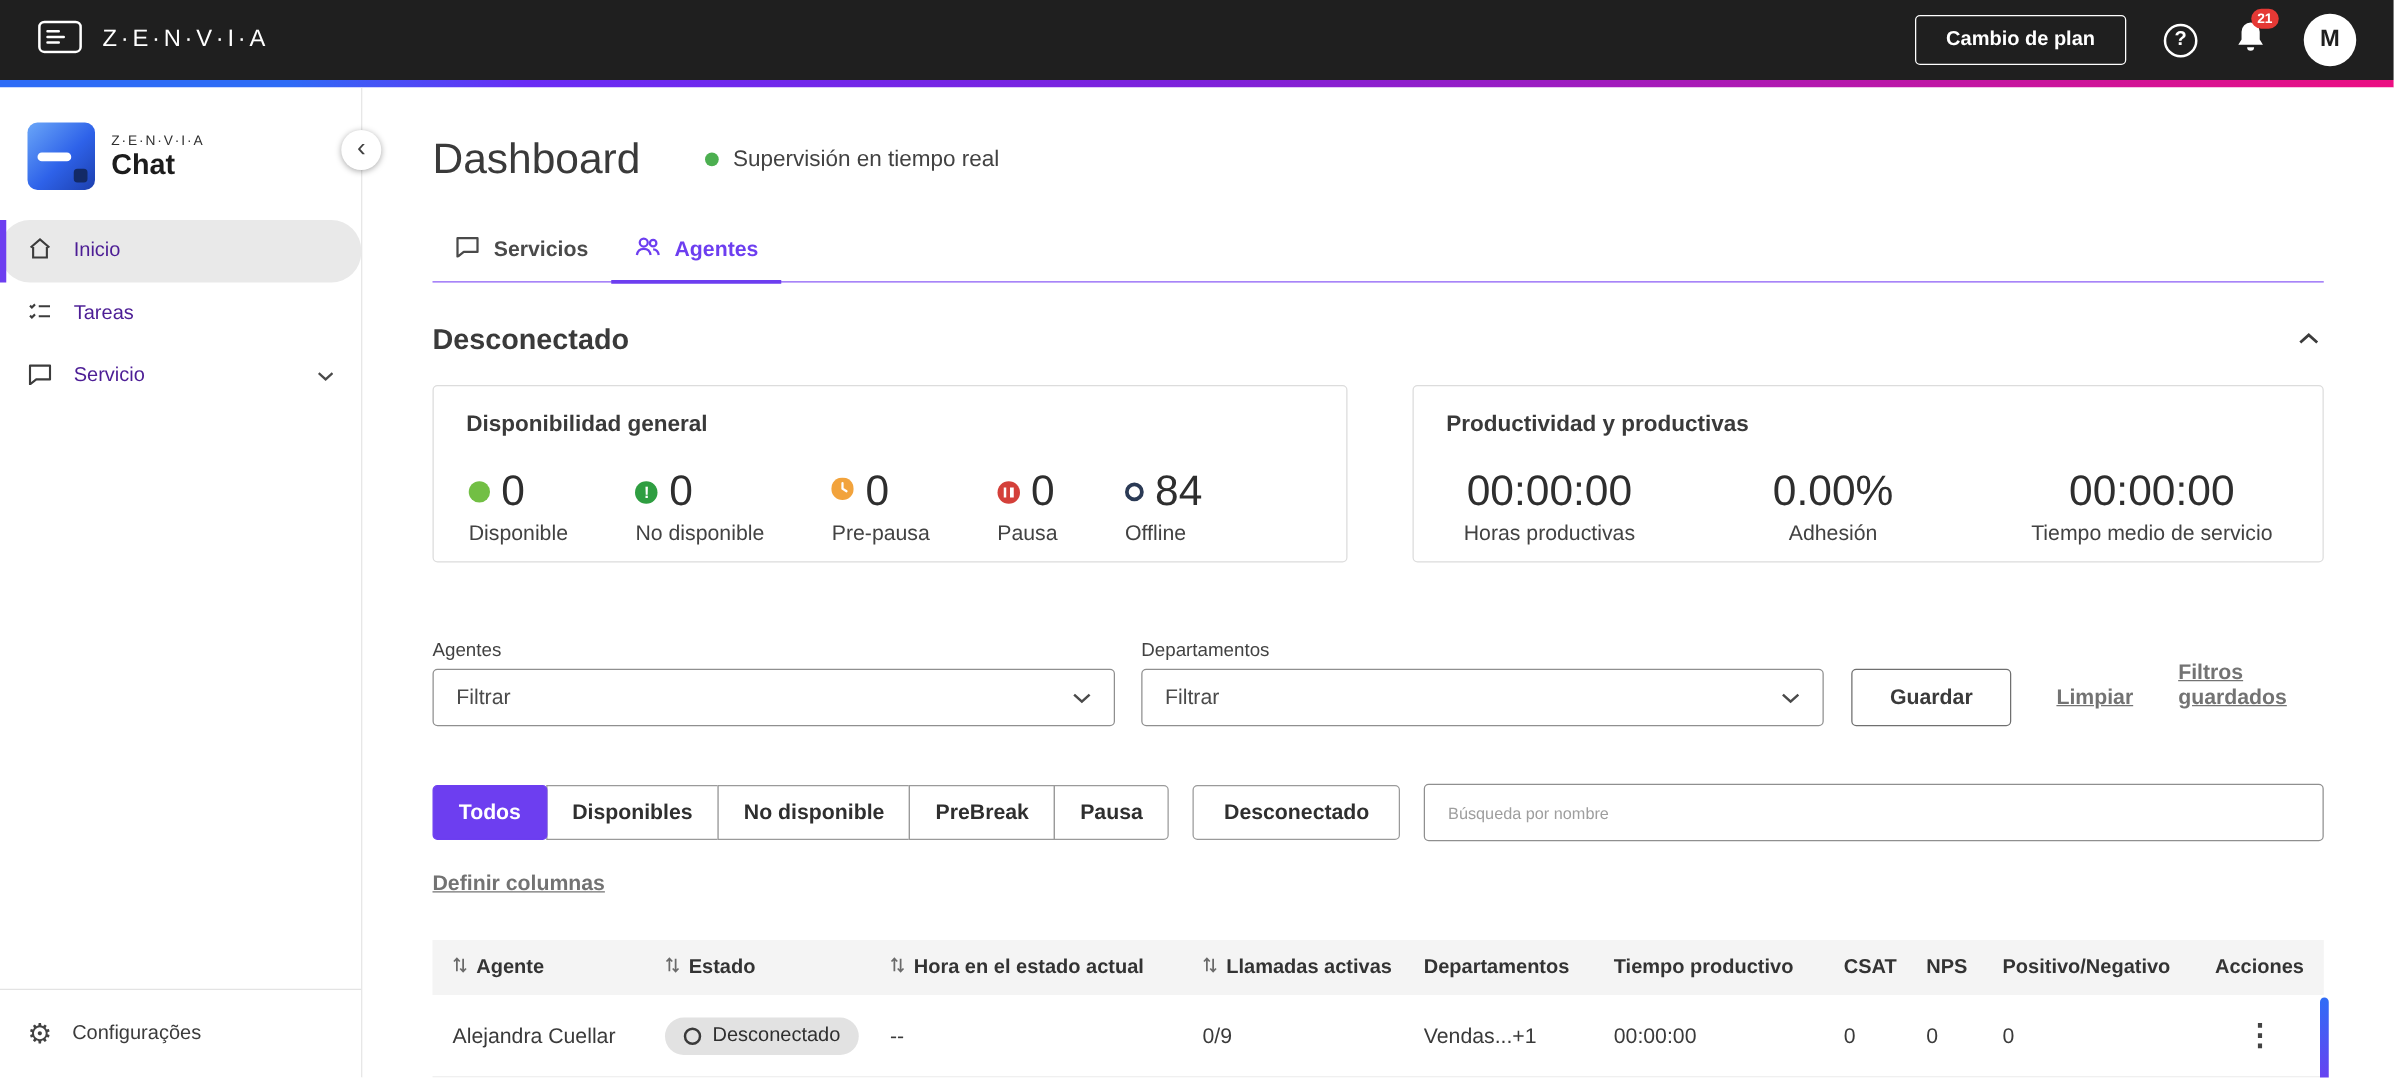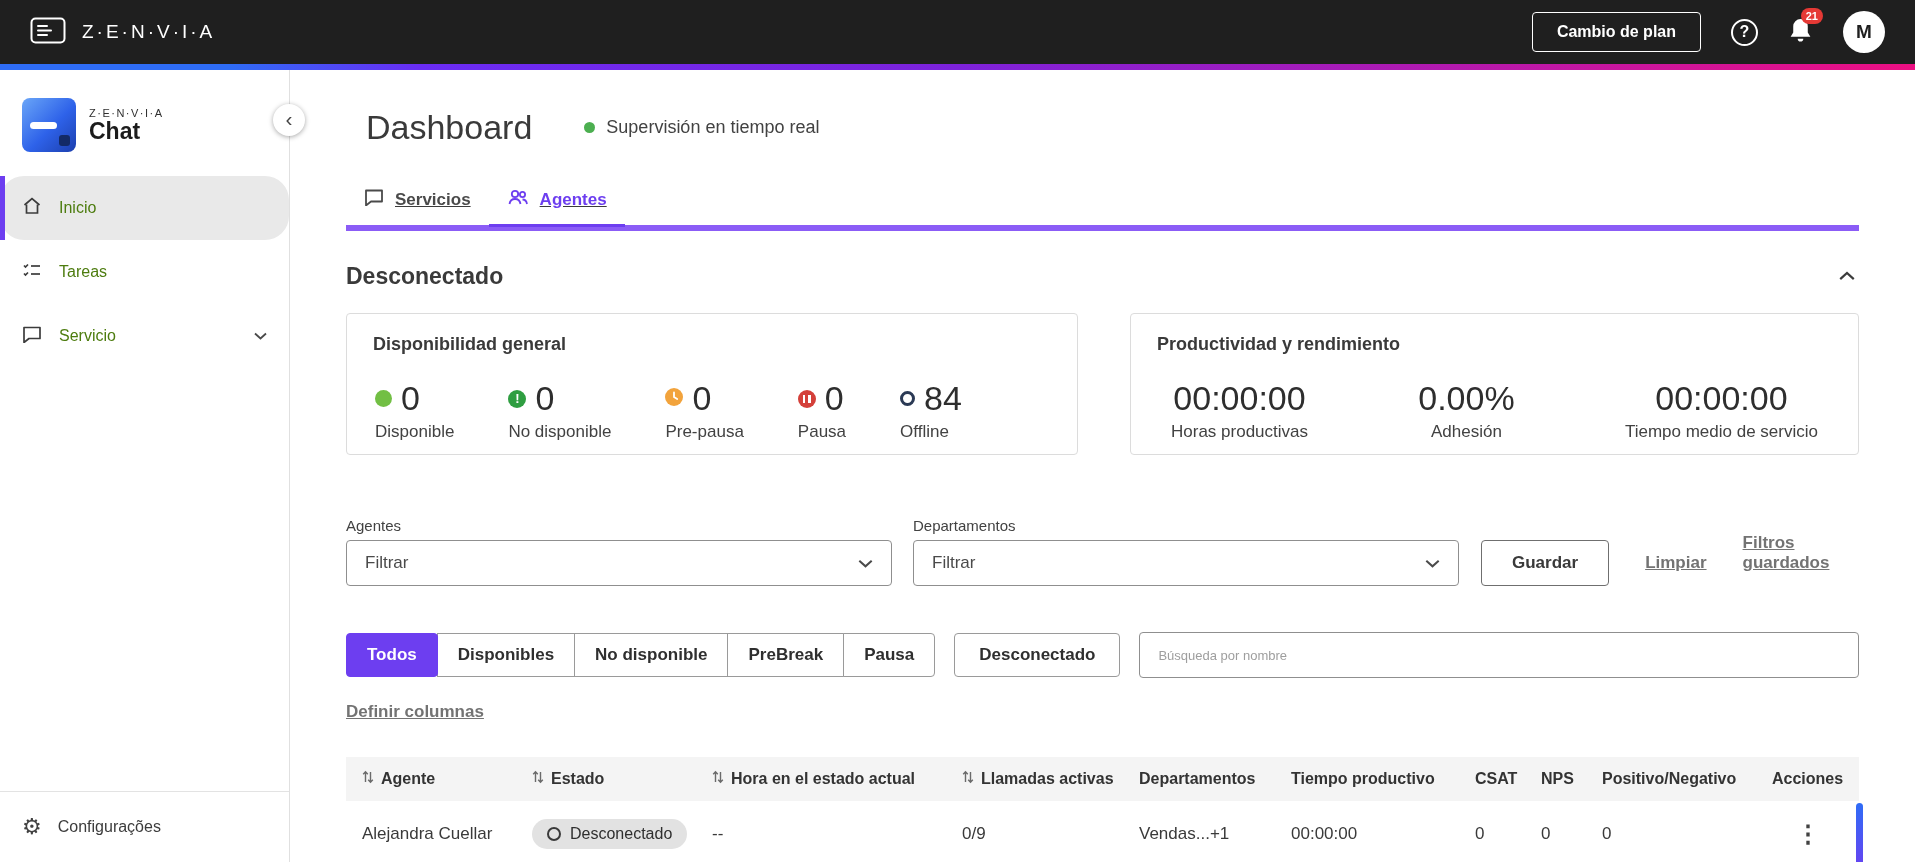--- a/index.html
+++ b/index.html
@@ -27,37 +27,37 @@
   .sidebar { width:290px; flex:0 0 290px; border-right:1px solid #e0e0e0; position:relative; display:flex; flex-direction:column; background:#fff; }
   .collapse-btn { position:absolute; right:-16px; top:34px; width:32px; height:32px; border-radius:50%; background:#fff; border:none; box-shadow:0 1px 5px rgba(0,0,0,.35); display:flex; align-items:center; justify-content:center; font-size:21px; color:#424242; cursor:pointer; z-index:5; font-family:inherit; padding-bottom:3px; }
   .side-logo { display:flex; align-items:center; gap:13px; padding:28px 22px 24px; }
   .chat-logo { width:54px; height:54px; border-radius:8px; background:linear-gradient(135deg,#6aa6f8 0%,#2e62e9 55%,#1c3fae 100%); position:relative; display:block; flex:0 0 54px; }
   .chat-logo-bar { position:absolute; left:8px; top:24px; width:27px; height:7px; background:#fff; border-radius:4px; display:block; }
   .chat-logo::after { content:""; position:absolute; right:6px; bottom:6px; width:11px; height:11px; background:#132a66; border-radius:3px; }
   .side-logo-text { display:flex; flex-direction:column; }
   .side-logo-brand { font-size:11px; letter-spacing:1.5px; color:#2f2f2f; }
   .side-logo-product { font-size:23px; font-weight:700; color:#1c1c1c; line-height:1.05; }
   .side-nav { display:flex; flex-direction:column; }
-  .nav-item { display:flex; align-items:center; gap:17px; padding:0 22px; height:64px; font-size:16px; color:#4d7c0f; position:relative; cursor:pointer;border-radius:24px; }
+  .nav-item { display:flex; align-items:center; gap:17px; padding:0 22px; height:50px; font-size:16px; color:#4c1d95; position:relative; cursor:pointer;border-radius:24px; }
   .nav-item.active { background:#e9e9e9; }
   .active-bar { position:absolute; left:0; top:0; bottom:0; width:5px; background:#6d3ef0; display:block; }
   .nav-chevron { margin-left:auto; display:flex; }
   .side-footer { margin-top:auto; border-top:1px solid #e3e3e3; }
   .footer-item { height:70px; display:flex; align-items:center; gap:16px; padding:0 22px; font-size:16px; color:#3c3c3c; cursor:pointer; }
   .gear-glyph { font-size:22px; color:#424242; line-height:1; }
 
   
   .main { flex:1; padding:0 56px; position:relative; background:#fff; min-width:0; }
   .page-head { margin-top:36px; display:flex; align-items:center; gap:52px; height:42px; }
-  .page-title { font-size:34px; font-weight:500; color:#3a3a3a;margin-left:20px; }
+  .page-title { font-size:34px; font-weight:500; color:#3a3a3a; }
   .live { display:flex; align-items:center; gap:11px; }
   .live-dot { width:11px; height:11px; border-radius:50%; background:#4caf50; display:block; }
   .live-text { font-size:18px; color:#424242; }
 
-  .tabs { margin-top:30px; display:flex; border-bottom:6px solid #8b5cf6;text-decoration:underline; }
+  .tabs { margin-top:30px; display:flex; border-bottom:1px solid #8b5cf6; }
   .tab { display:flex; align-items:center; gap:11px; padding:10px 18px 14px; font-size:17px; font-weight:700; color:#4a4a4a; position:relative; cursor:pointer; }
   .tab.active { color:#6d3ef0; }
   .tab-underline { position:absolute; left:0; right:0; bottom:-2px; height:3px; background:#6d3ef0; display:block; }
 
   .sec-head { margin-top:30px; display:flex; justify-content:space-between; align-items:center; height:30px; }
   .sec-title { font-size:23px; font-weight:700; color:#3a3a3a; }
   .sec-collapse { display:flex; cursor:pointer; padding:4px; }
 
   .cards { margin-top:22px; display:flex; gap:52px; }
   .card { border:1px solid #dcdcdc; border-radius:4px; padding:20px 26px; height:142px; background:#fff; }
@@ -293,21 +293,21 @@
               <div class="stat-top">
                 <span class="ic-ring"></span>
                 <span class="stat-value">84</span>
               </div>
               <div class="stat-label">Offline</div>
             </div>
           </div>
         </div>
 
         <div class="card card-productivity">
-          <div class="card-title">Productividad y rendimiento</div>
+          <div class="card-title">Productividad y productivas</div>
           <div class="prod-row">
             <div class="prod-stat">
               <span class="stat-value">00:00:00</span>
               <span class="stat-label">Horas productivas</span>
             </div>
             <div class="prod-stat">
               <span class="stat-value">0.00%</span>
               <span class="stat-label">Adhesión</span>
             </div>
             <div class="prod-stat">

